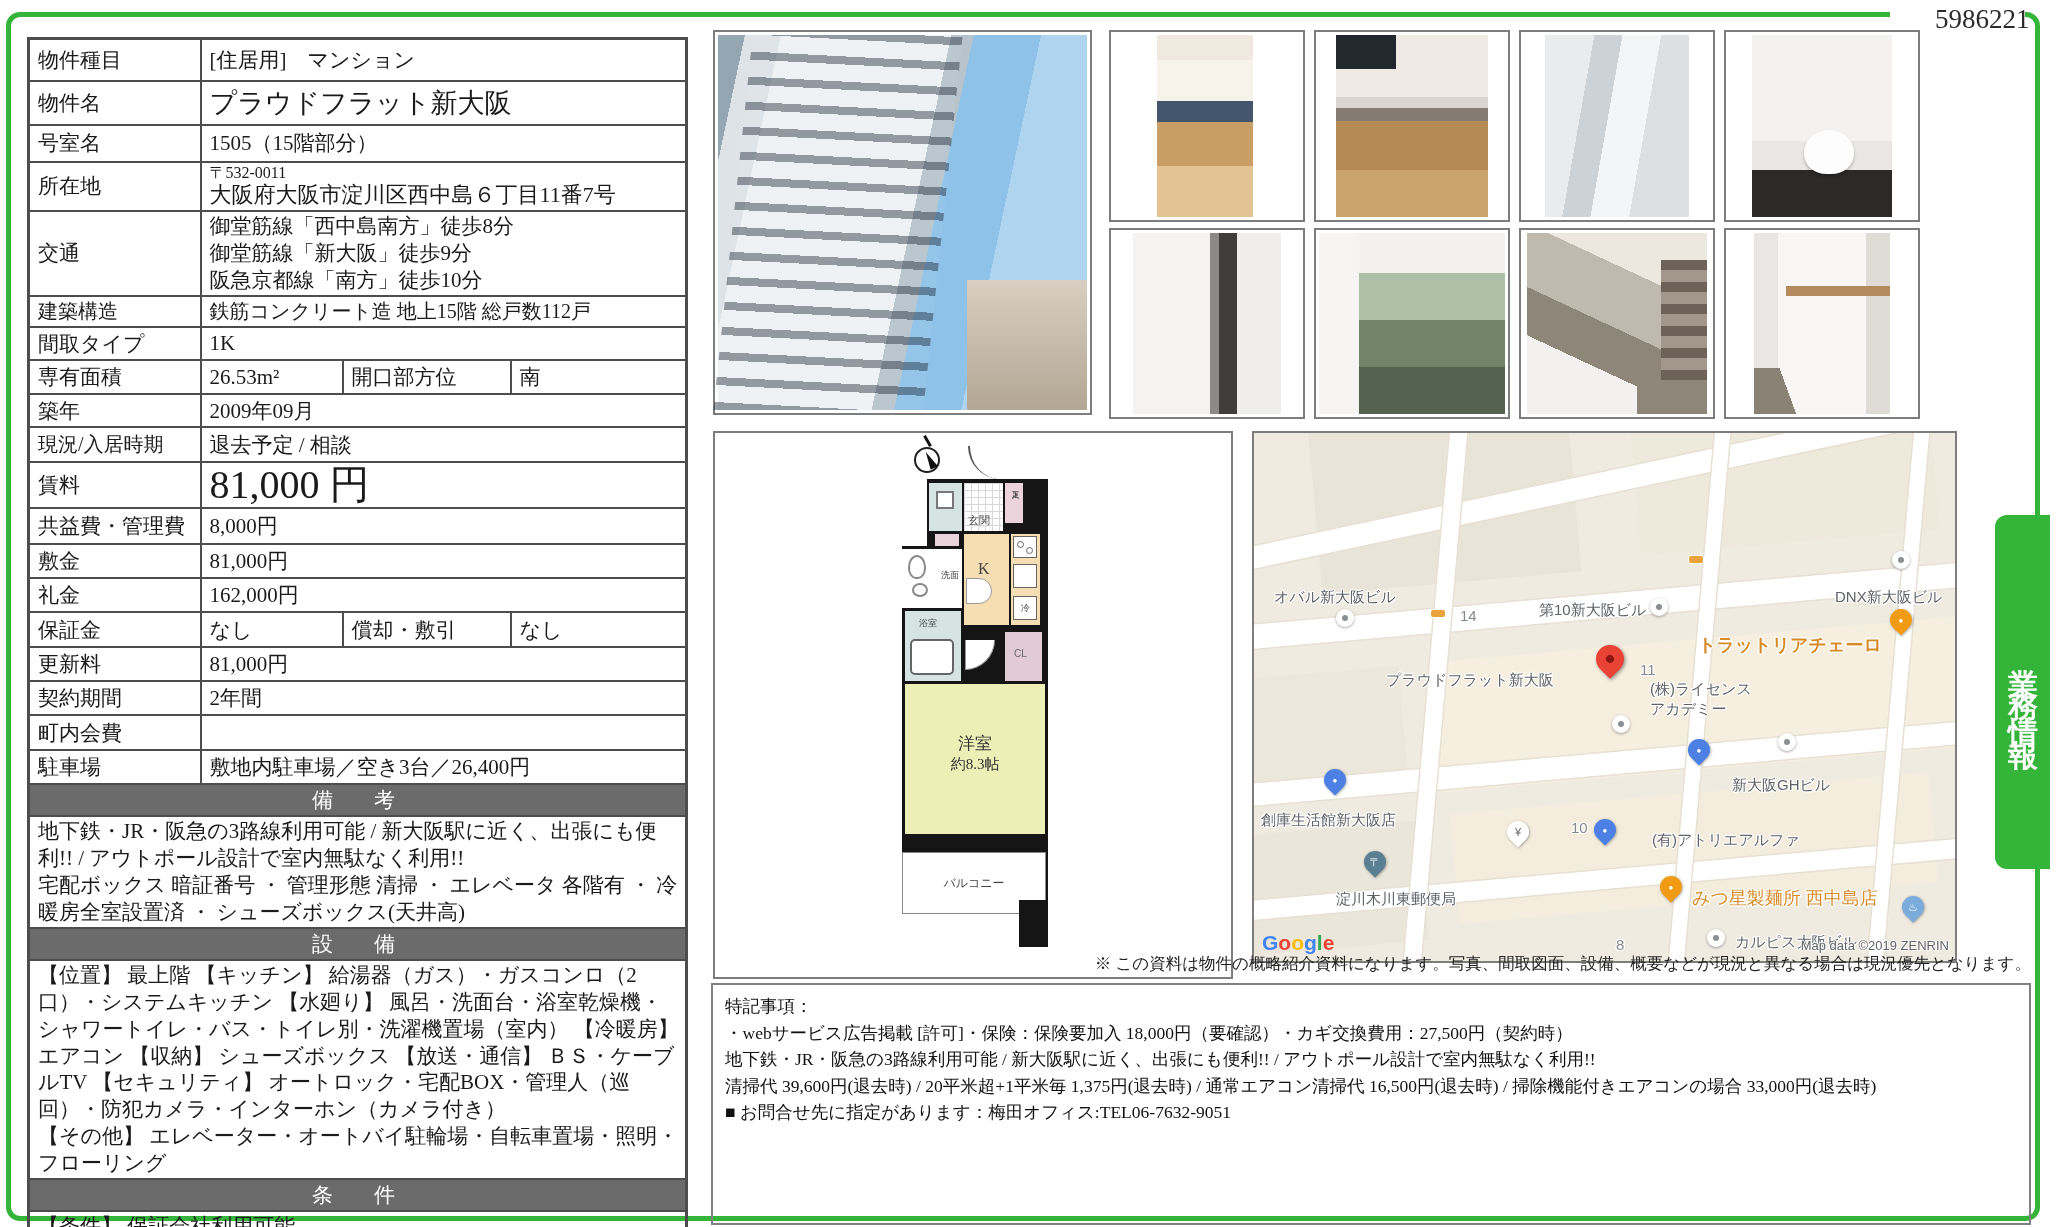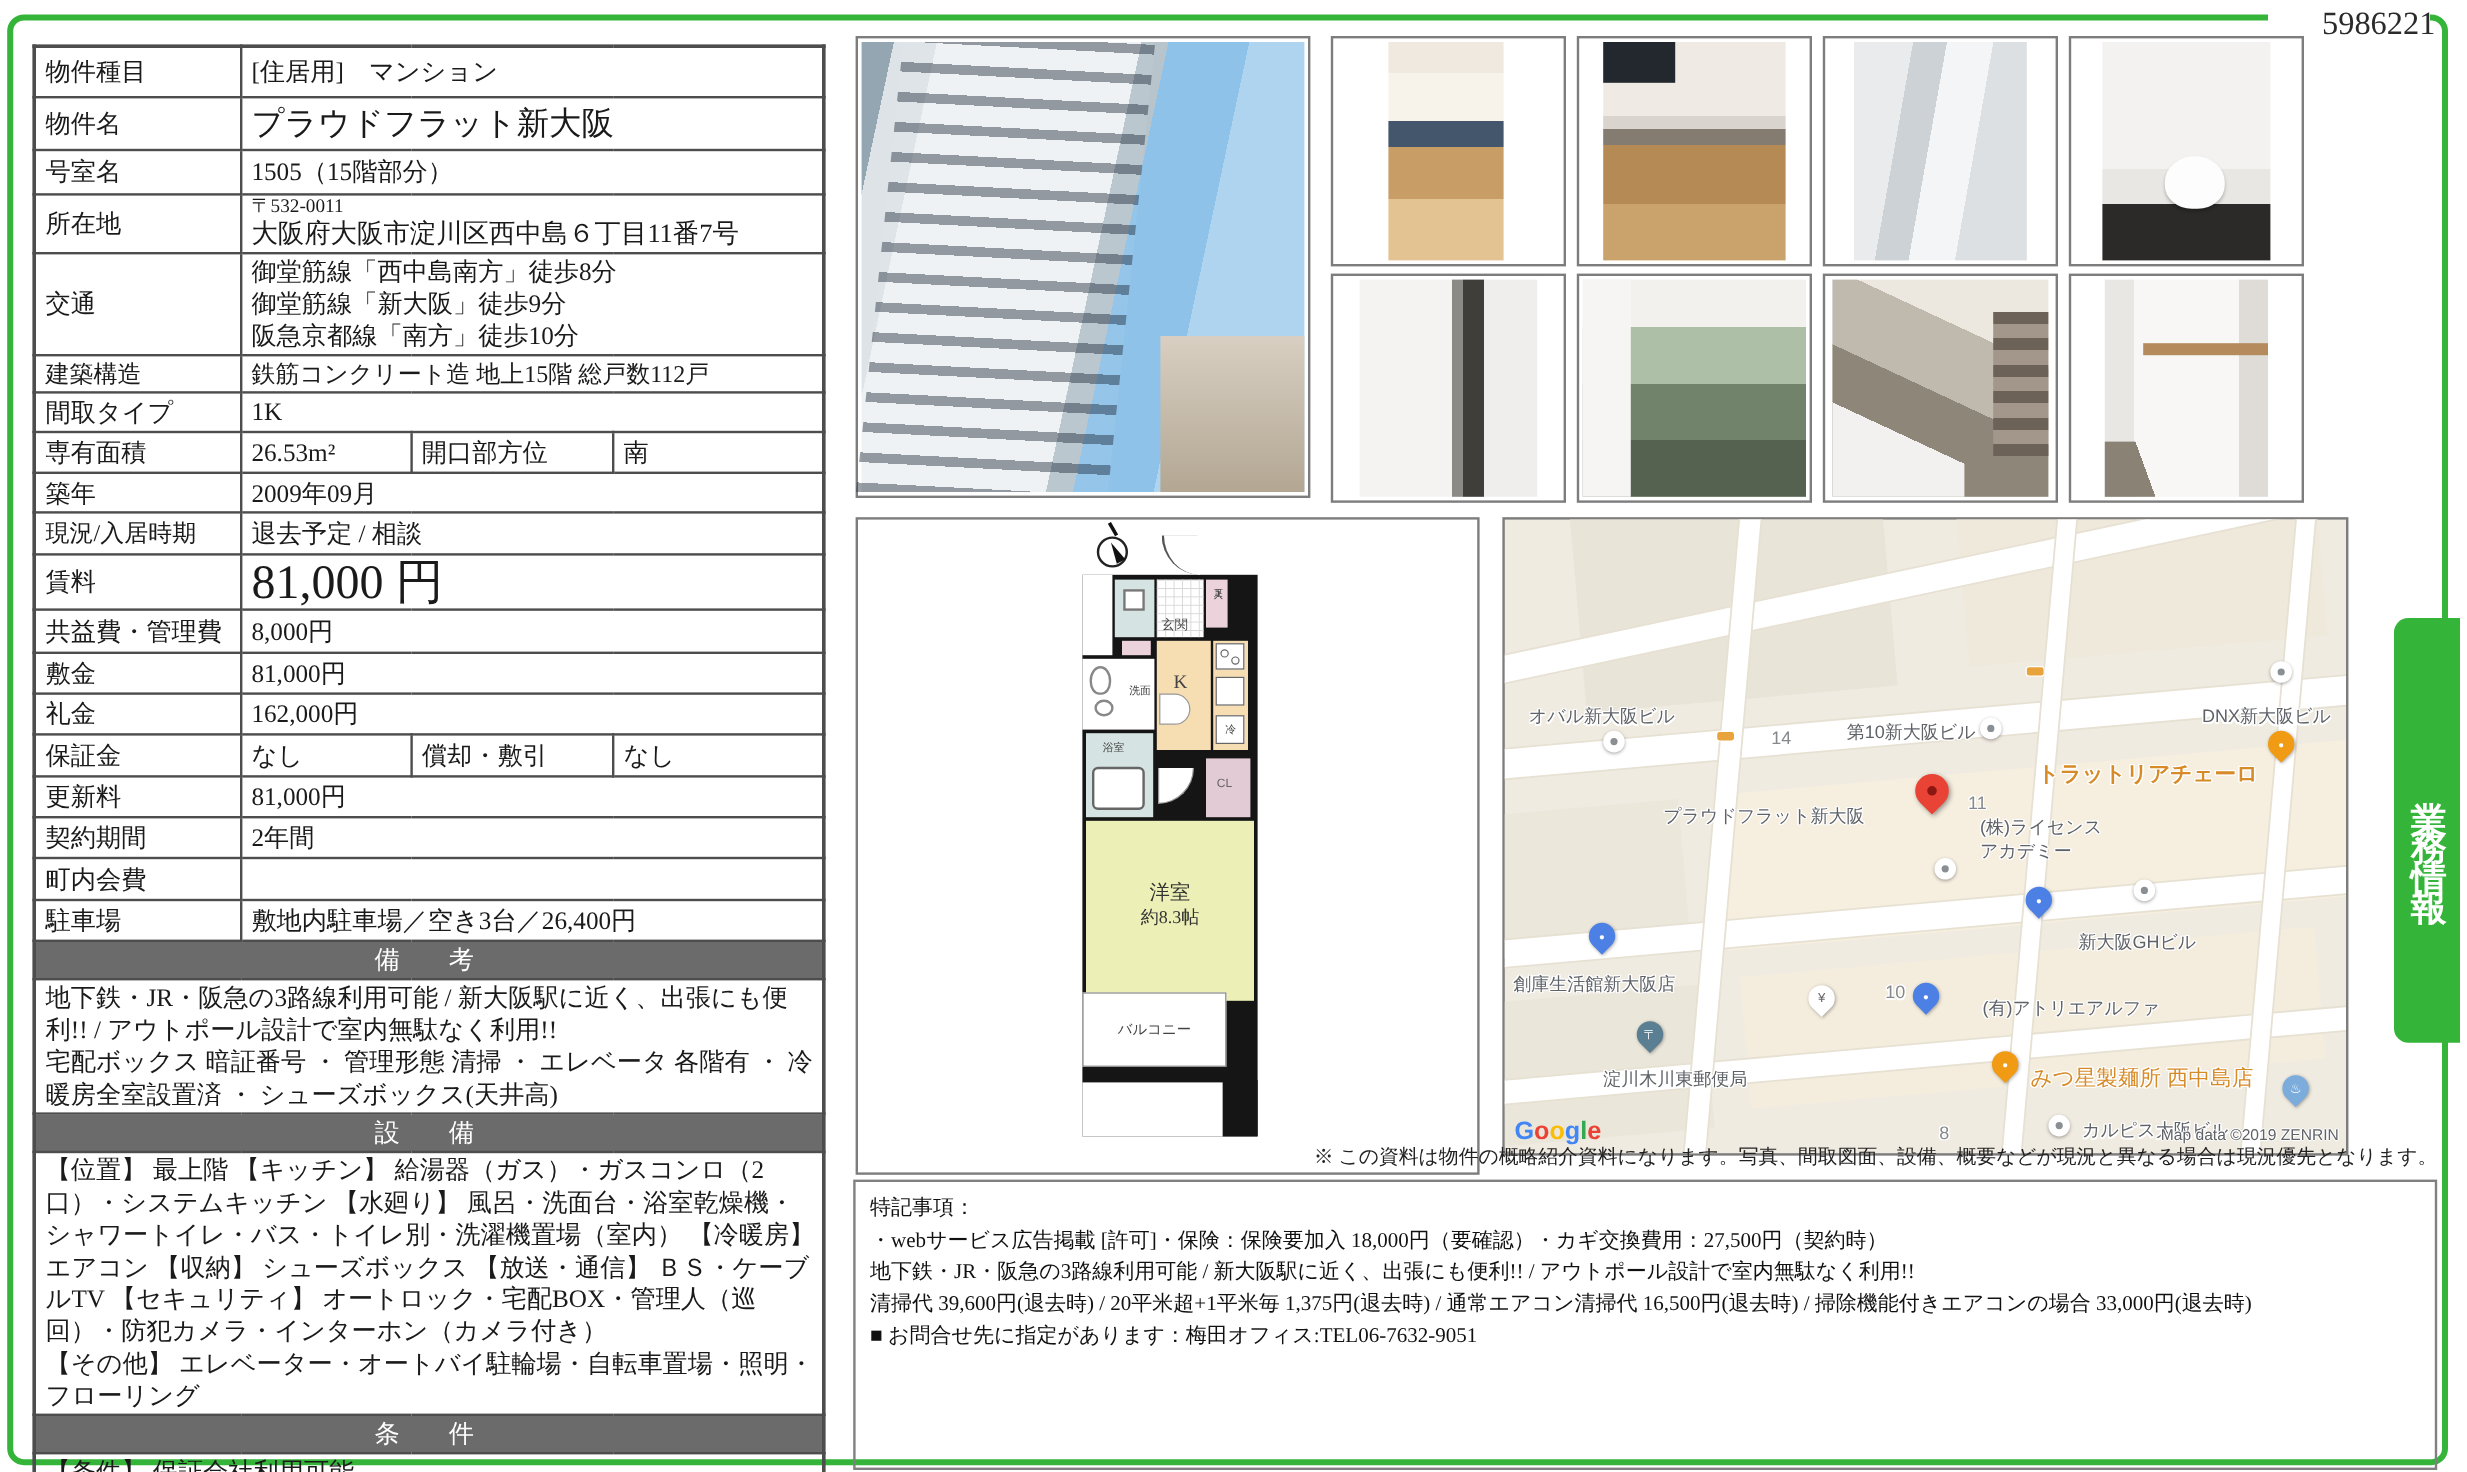--- a/index.html
+++ b/index.html
@@ -300,21 +300,21 @@
     <div style="left:103px;top:153px;width:37px;height:49px;background:#e3cbd6">
       <div class="fp-lab" style="left:9px;top:16px;font-size:10px;color:#666">CL</div>
     </div>
     <div style="left:3px;top:205px;width:140px;height:150px;background:#ecf0b6">
       <div style="left:60px;top:-44px;width:30px;height:30px;background:#fff;border:1.5px solid #999;border-radius:0 0 100% 0;border-top:0"></div>
       <div style="left:0;top:48px;width:140px;text-align:center;font-family:'Liberation Serif',serif;color:#333">
         <div style="position:static;font-size:17px">洋室</div>
         <div style="position:static;font-size:15px">約8.3帖</div>
       </div>
     </div>
-    <div style="left:0;top:348px;width:120px;height:62px;background:#fff;border:1.5px solid #888">
+    <div style="left:0;top:373px;width:144px;height:62px;background:#fff;border:1.5px solid #888">
       <div class="fp-lab" style="left:0;top:22px;width:100%;text-align:center;font-size:12px;font-family:'Liberation Serif',serif">バルコニー</div>
     </div>
     <div style="left:117px;top:421px;width:29px;height:47px;background:#151515"></div>
   </div>
 </div>
 
 <div class="mapbox">
 
   <div class="blk" style="left:180px;top:205px;width:560px;height:130px;background:#f6efe0"></div>
   <div class="blk" style="left:-20px;top:240px;width:170px;height:120px;background:#ece7db"></div>
@@ -326,21 +326,21 @@
   <div class="road-h" style="top:39px;transform:rotate(-12deg)"></div>
   <div class="road-h" style="top:161px;transform:rotate(-5deg);height:24px"></div>
   <div class="road-h" style="top:320px;transform:rotate(-5deg)"></div>
   <div class="road-h" style="top:437px;transform:rotate(-5deg);height:19px"></div>
   <div class="road-v" style="left:173px;transform:rotate(5deg)"></div>
   <div class="road-v" style="left:438px;transform:rotate(5deg);width:15px"></div>
   <div class="road-v" style="left:637px;transform:rotate(5deg);width:15px"></div>
 
   <div id="map-overlay" style="position:absolute;left:0;top:0;width:100%;height:100%">
       <div class="mlabel " style="left: 20px; top: 155px;">オバル新大阪ビル</div>
-      <div class="mlabel number" style="left: 222px; top: 174px;">14</div>
+      <div class="mlabel number" style="left: 206px; top: 174px;">14</div>
       <div class="mlabel " style="left: 285px; top: 168px;">第10新大阪ビル</div>
       <div class="mlabel poi-orange" style="left: 444px; top: 200px; font-weight: bold;">トラットリアチェーロ</div>
       <div class="mlabel " style="left: 581px; top: 155px;">DNX新大阪ビル</div>
       <div class="mlabel " style="left: 132px; top: 238px;">プラウドフラット新大阪</div>
       <div class="mlabel number" style="left: 386px; top: 228px;">11</div>
       <div class="mlabel " style="left: 396px; top: 247px;">(株)ライセンス</div>
       <div class="mlabel " style="left: 396px; top: 267px;">アカデミー</div>
       <div class="mlabel " style="left: 7px; top: 378px;">創庫生活館新大阪店</div>
       <div class="mlabel number" style="left: 317px; top: 386px;">10</div>
       <div class="mlabel " style="left: 370px; top: 398px; padding-left: 28px;">(有)アトリエアルファ</div>

